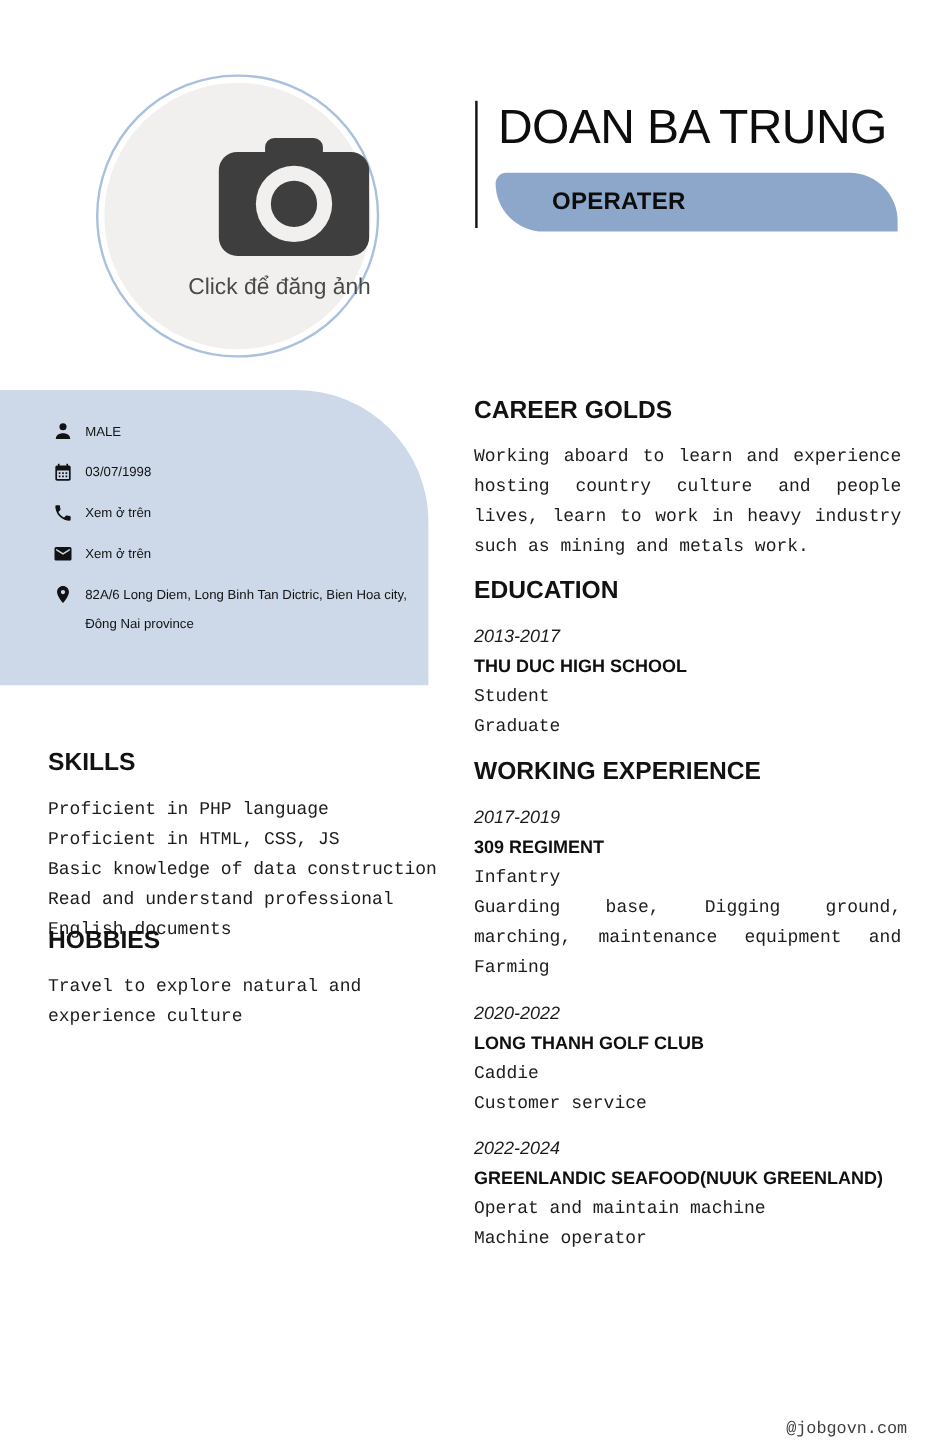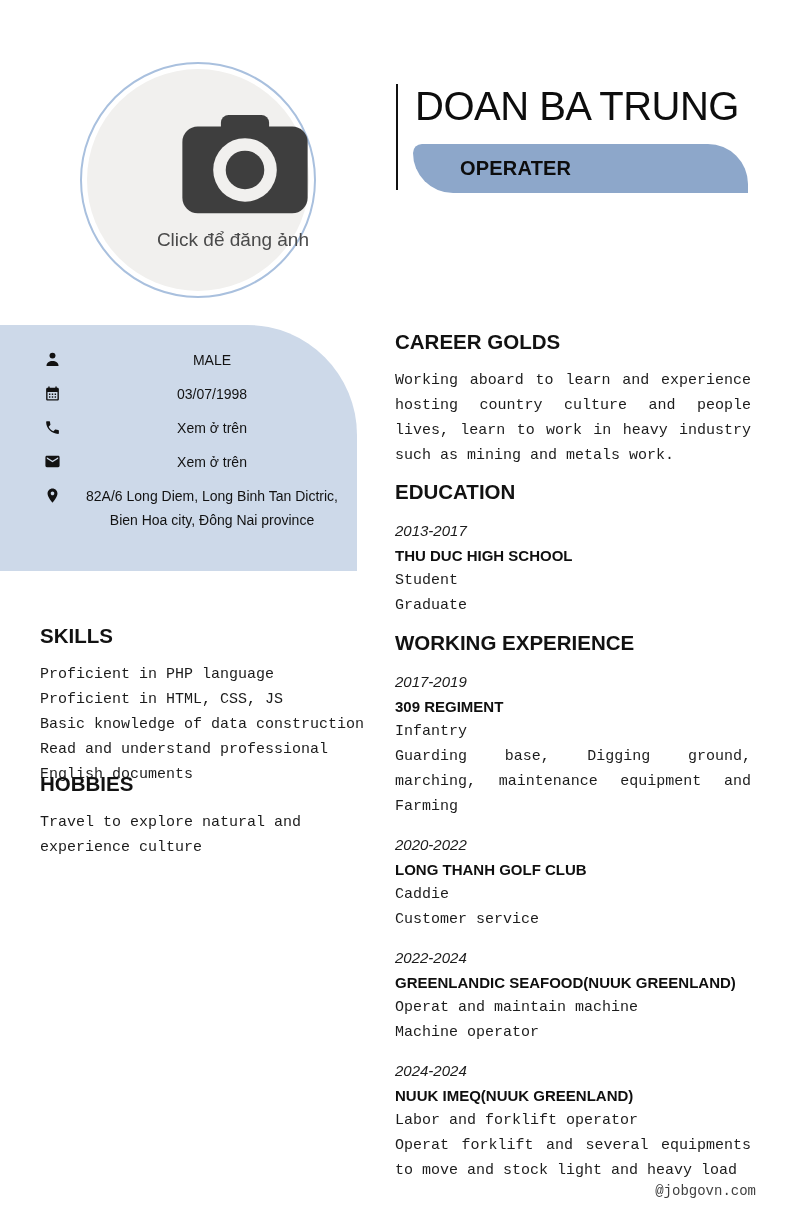--- a/index.html
+++ b/index.html
@@ -38,21 +38,21 @@
   }
 
   
   .info-box {
     position: absolute; left: 0; top: 325px; width: 357px; height: 246px;
     background: #cdd9e9; border-top-right-radius: 110px;
     padding: 23px 0 0 44px;
   }
   .info-row { display: flex; align-items: flex-start; margin-bottom: 10px; }
   .info-row .icn { width: 17px; height: 17px; margin-top: 3px; flex: 0 0 17px; }
-  .info-row .txt { margin-left: 10px; font-size: 14px; line-height: 24px; color: #121212; width: 282px; text-align: center; }
+  .info-row .txt { margin-left: 10px; font-size: 11px; line-height: 24px; color: #121212; width: 282px; }
 
   
   .section { position: absolute; }
   .sec-heading { font-size: 20.5px; font-weight: bold; color: #121212; line-height: 28px; margin-bottom: 12px; }
   .body-line { font-size: 15px; line-height: 25px; color: #1c1c1c; font-family: Liberation Mono, monospace; }
   .justify { text-align: justify; }
   .period { font-style: italic; font-size: 15px; line-height: 25px; color: #1c1c1c; }
   .org { font-weight: bold; font-size: 15px; line-height: 25px; color: #0f0f0f; }
   .entry { margin-bottom: 13px; }
 
@@ -172,23 +172,17 @@
       <p class="body-line justify">Customer service</p>
     </div>
 
     <div class="entry">
       <p class="period">2022-2024</p>
       <p class="org">GREENLANDIC SEAFOOD(NUUK GREENLAND)</p>
       <p class="body-line justify">Operat and maintain machine</p>
       <p class="body-line justify">Machine operator</p>
     </div>
 
-    <div class="entry">
-      <p class="period">2024-2024</p>
-      <p class="org">NUUK IMEQ(NUUK GREENLAND)</p>
-      <p class="body-line justify">Labor and forklift operator</p>
-      <p class="body-line justify">Operat forklift and several equipments to move and stock light and heavy load</p>
-    </div>
   </div>
 
   <div class="watermark">@jobgovn.com</div>
 
 </div>
 
 </body></html>

